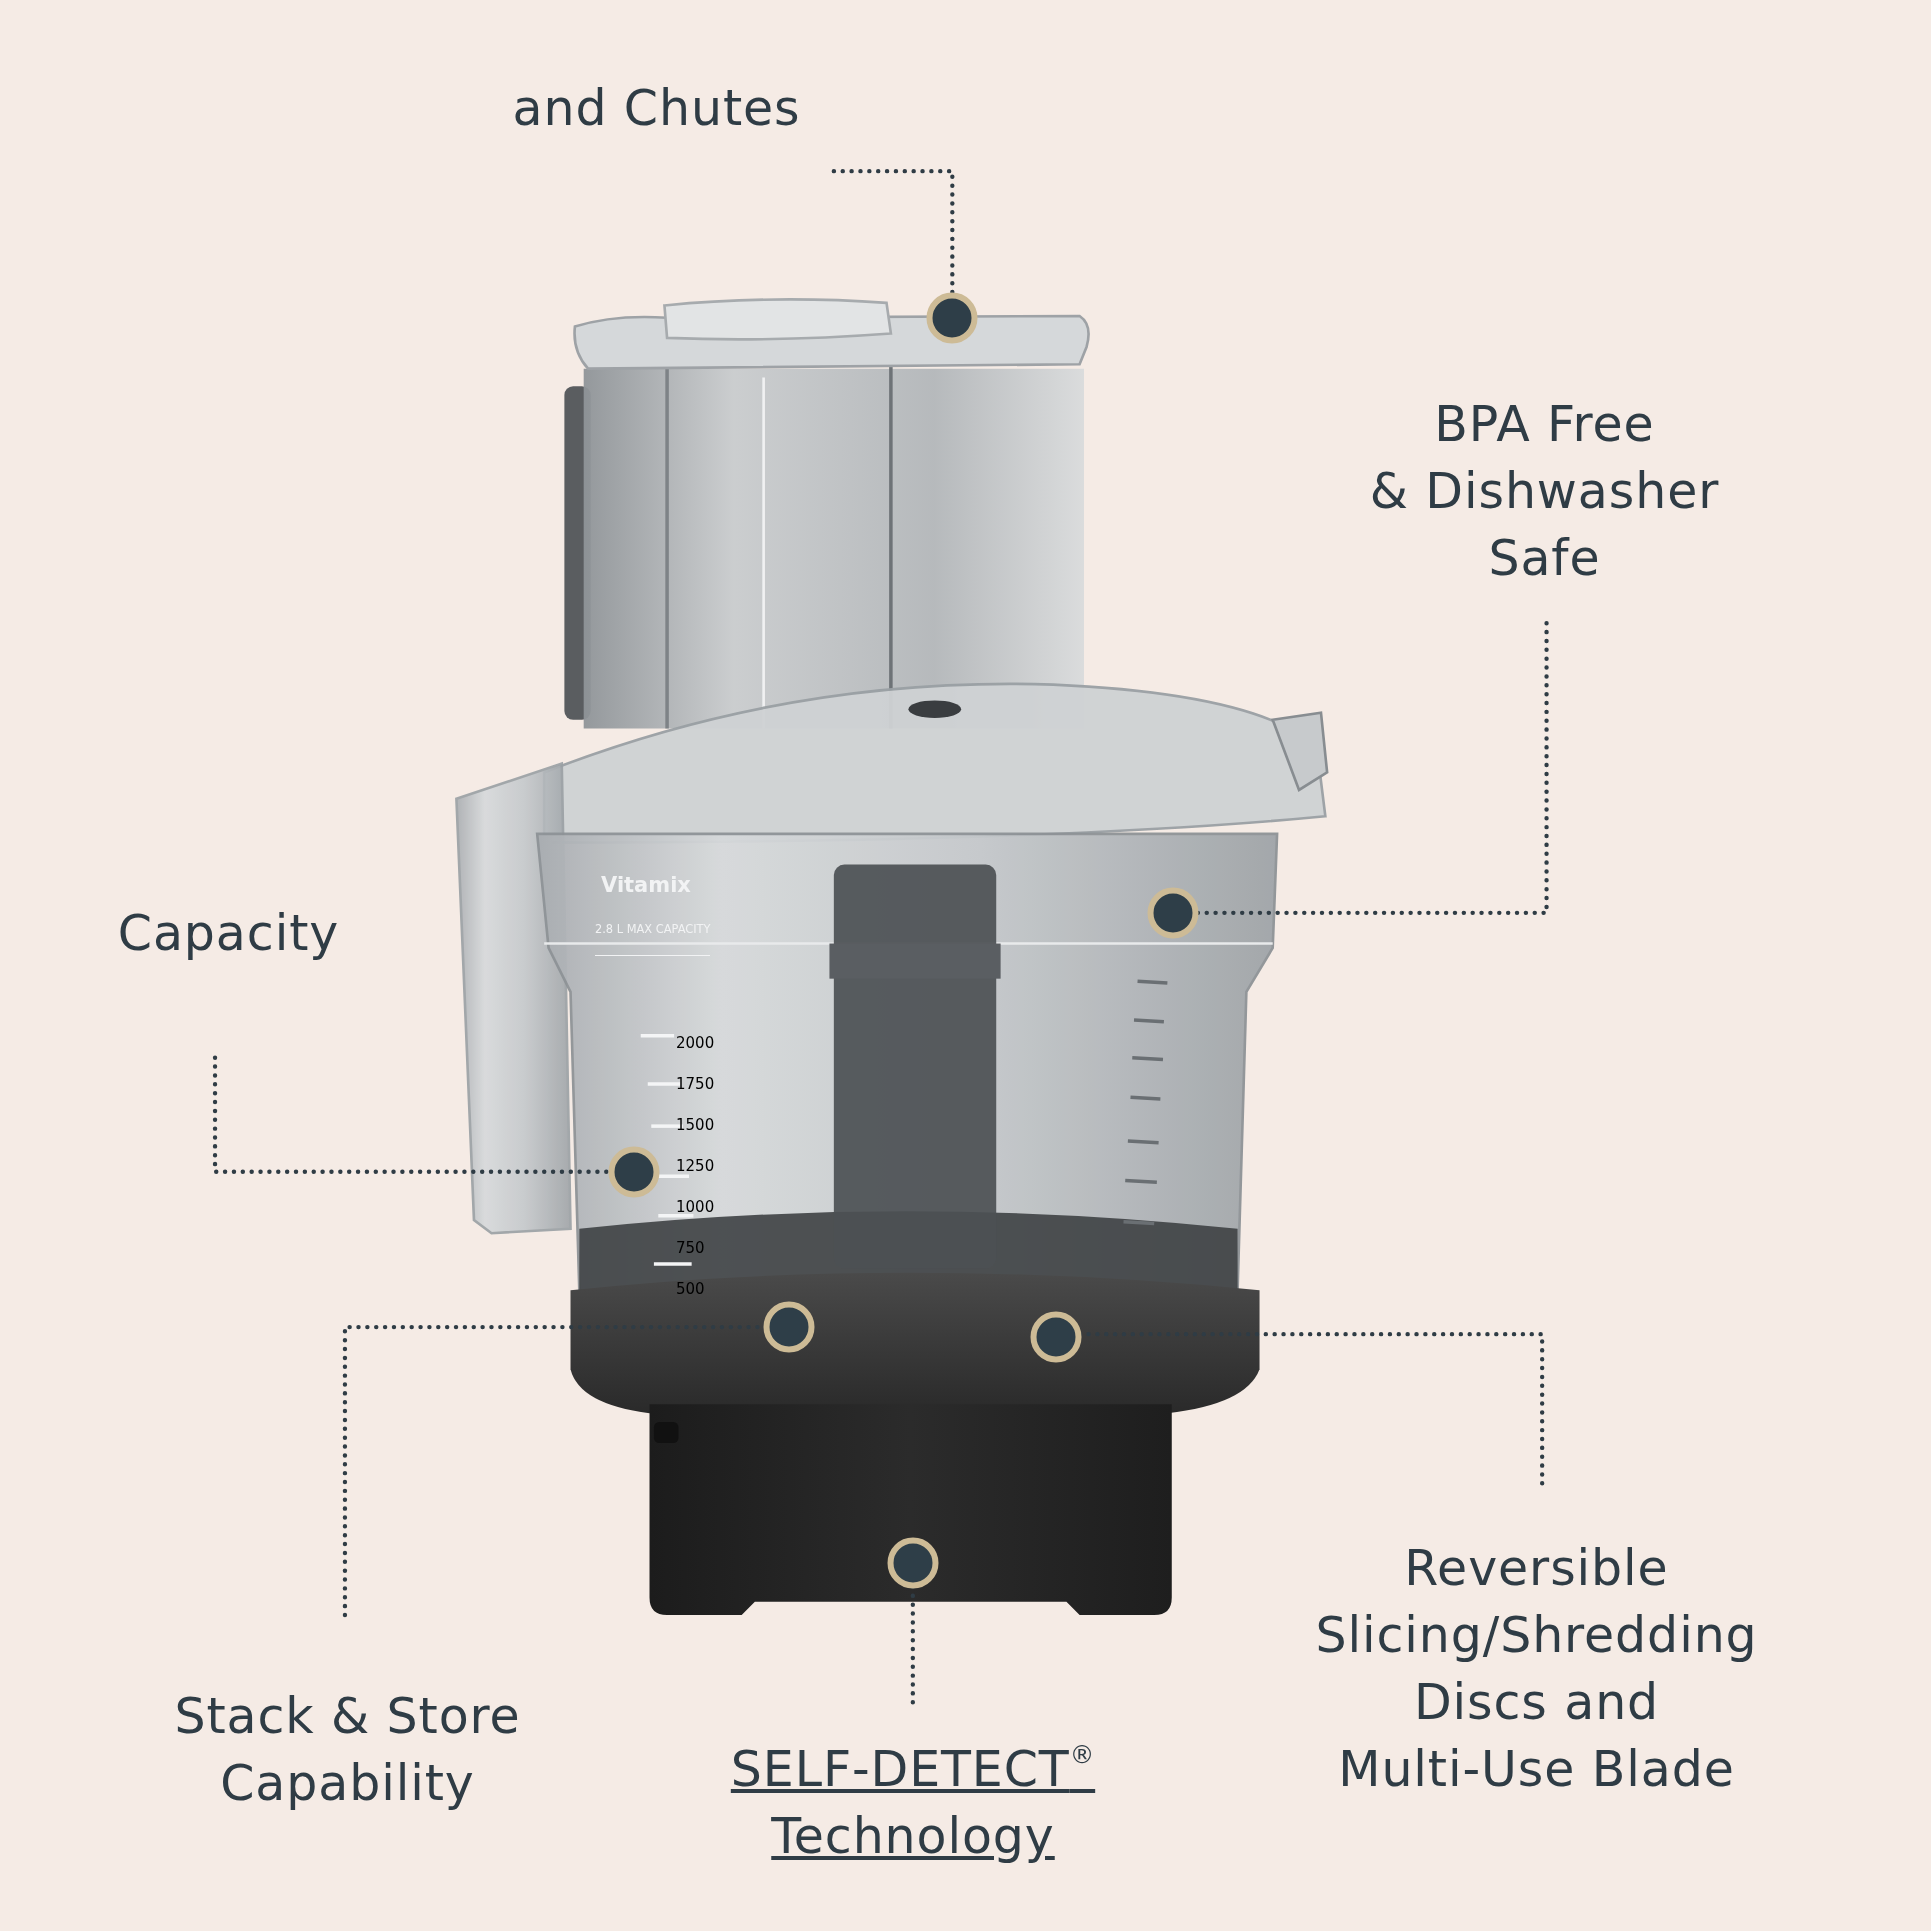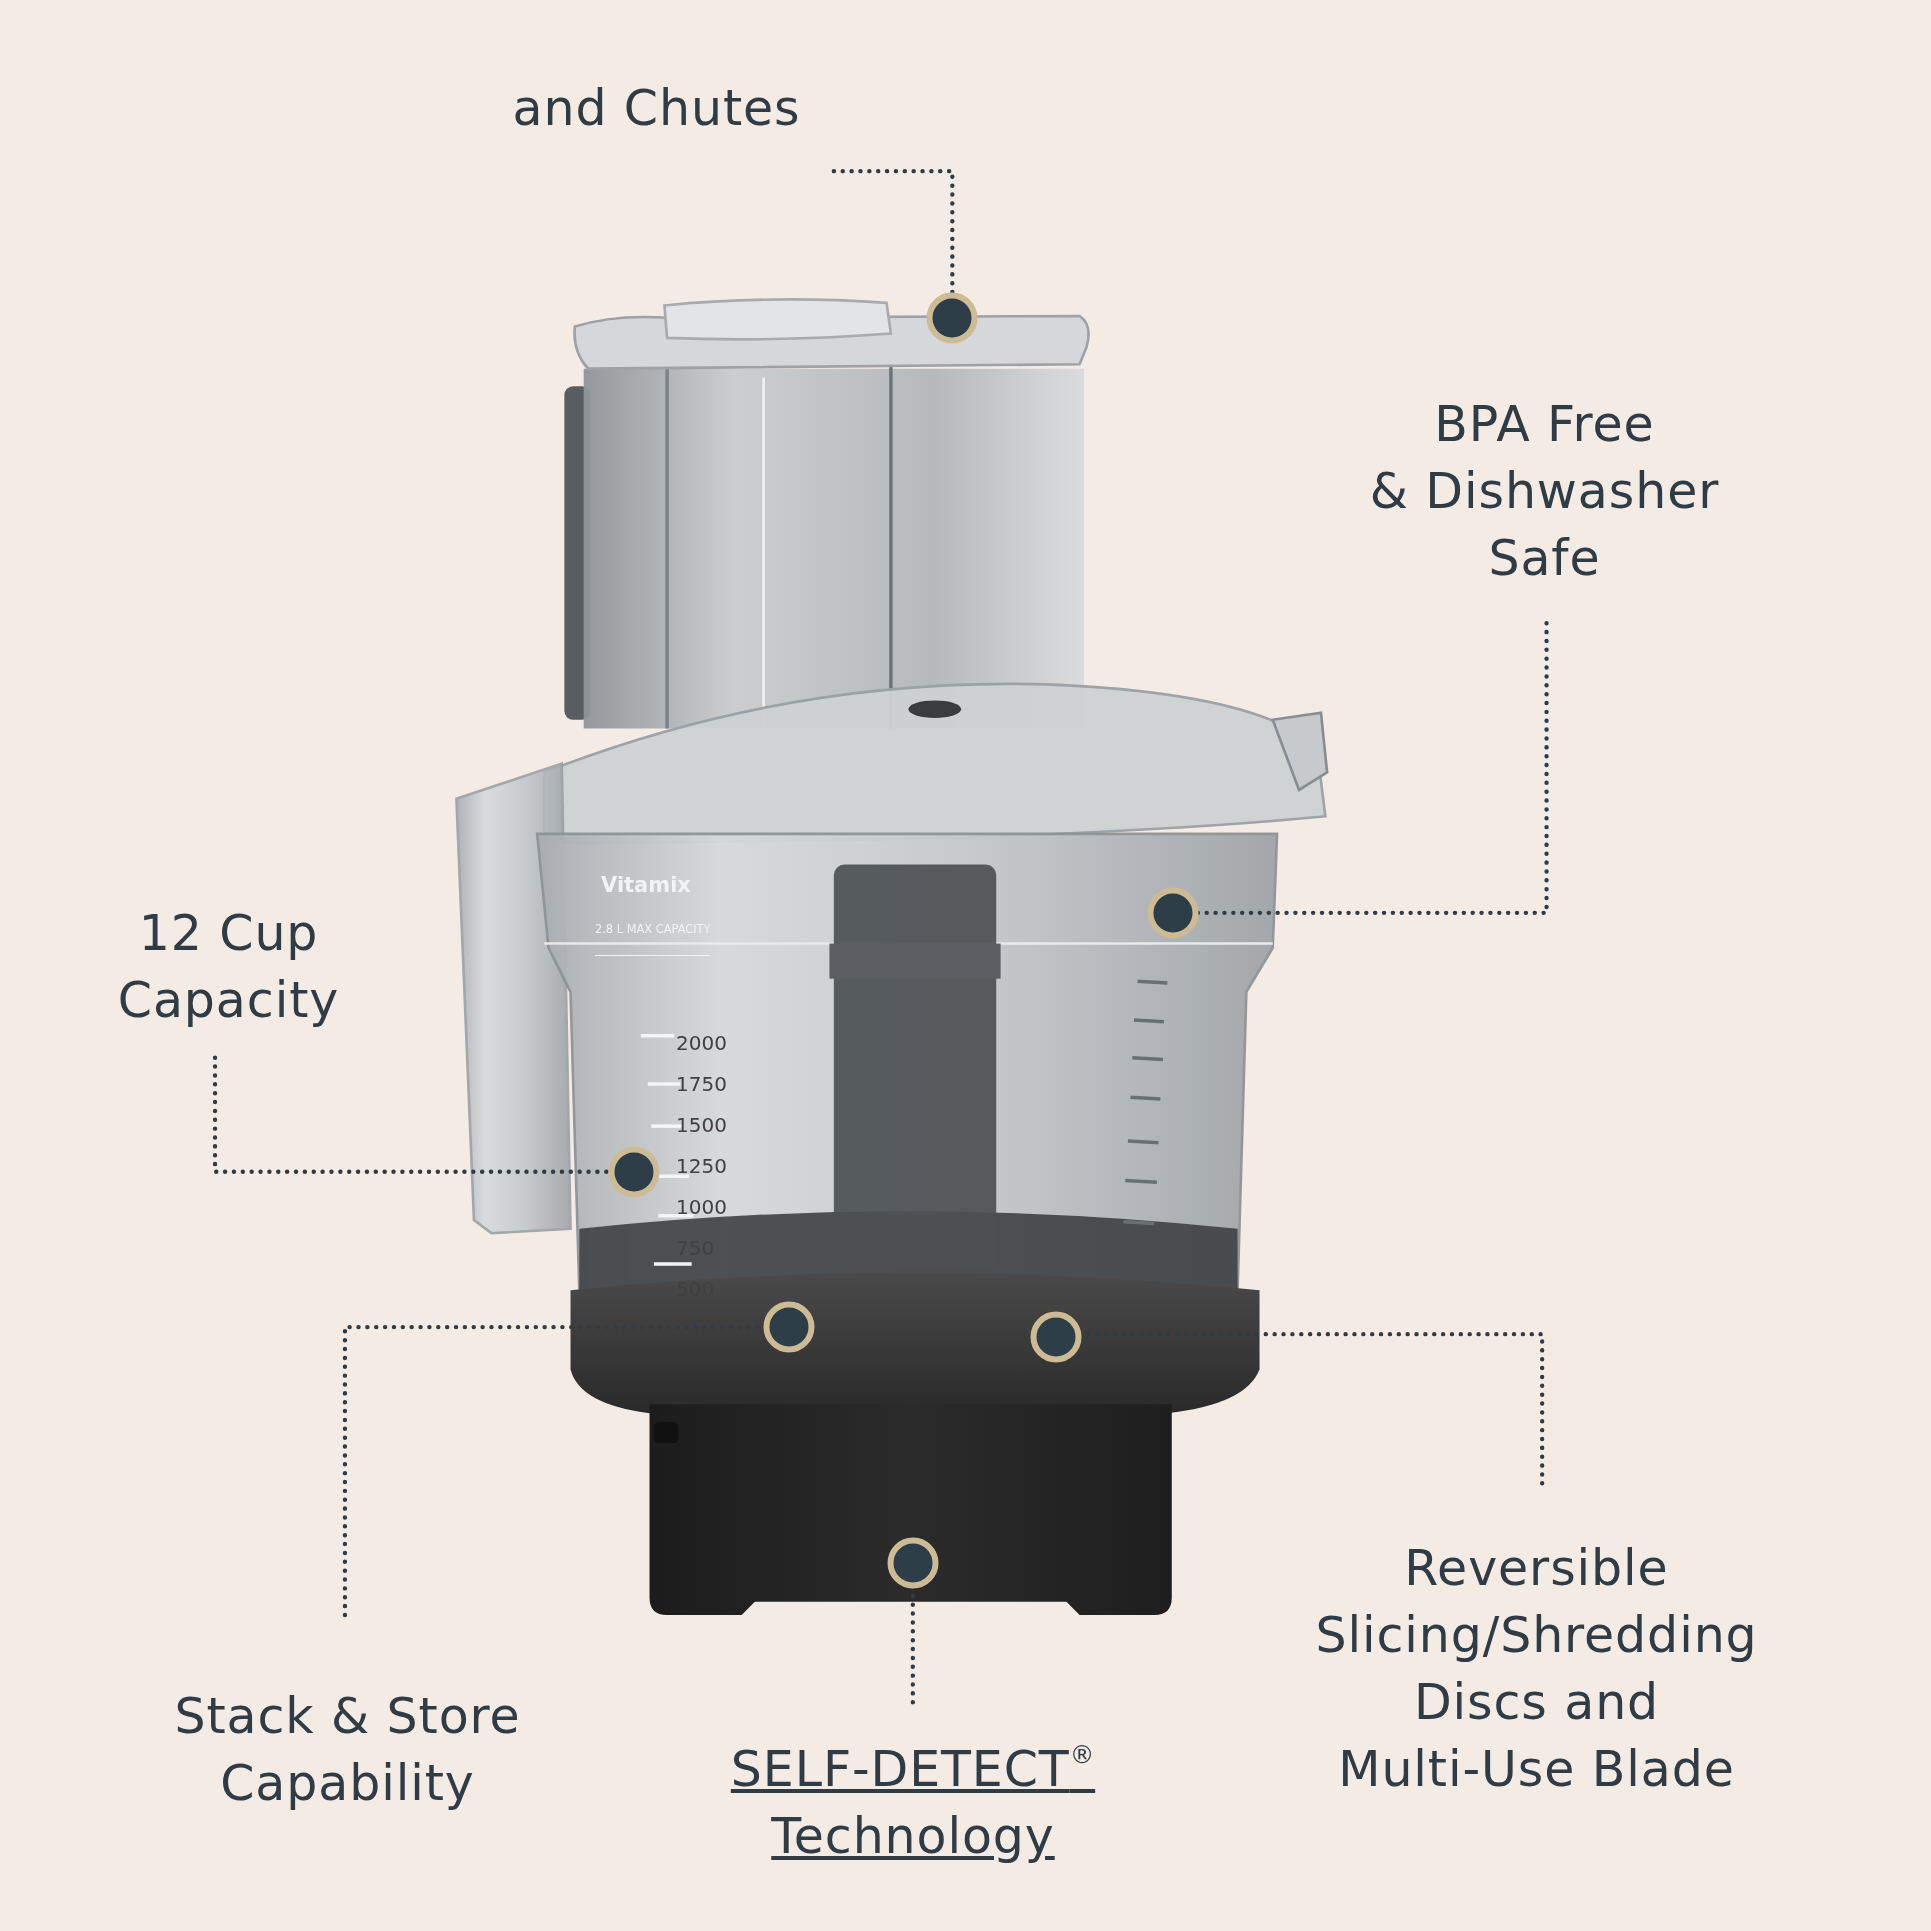--- a/index.html
+++ b/index.html
@@ -125,21 +125,20 @@
     <span class="line">and Chutes</span>
   </div>
 
   <div class="label" style="left:1325px; top:391px; width:439px;">
     <span class="line">BPA Free</span>
     <span class="line">&amp; Dishwasher</span>
     <span class="line">Safe</span>
   </div>
 
   <div class="label" style="left:88px; top:900px; width:281px;">
-    <span class="line">12 Cup</span>
     <span class="line">Capacity</span>
   </div>
 
   <div class="label" style="left:148px; top:1655px; width:399px;margin-top:28px;">
     <span class="line">Stack &amp; Store</span>
     <span class="line">Capability</span>
   </div>
 
   <div class="label" style="left:685px; top:1721px; width:456px;text-decoration:underline;">
     <span class="line"><span>SELF-DETECT</span><sup>®</sup></span>
@@ -148,21 +147,21 @@
 
   <div class="label" style="left:1273px; top:1497px; width:527px;margin-top:38px;">
     <span class="line">Reversible</span>
     <span class="line">Slicing/Shredding</span>
     <span class="line">Discs and</span>
     <span class="line">Multi-Use Blade</span>
   </div>
 
   <div style="position:absolute; left:601px; top:873px; font-size:21px; font-weight:bold; color:#f2f3f4; font-family:'DejaVu Sans',sans-serif;text-align:center;">Vitamix</div>
   <div style="position:absolute; left:595px; top:922px; font-size:11.4px; color:#f2f3f4; font-family:'DejaVu Sans',sans-serif; border-bottom:1.8px solid #f2f3f4; padding-bottom:19px;">2.8 L MAX CAPACITY</div>
-  <div style="position:absolute; left:676px; top:1023px; font-size:20px; color:#404040; line-height:41px; font-family:'DejaVu Sans',sans-serif;">
+  <div style="position:absolute; left:676px; top:1023px; font-size:15px; color:#000000; line-height:41px; font-family:'DejaVu Sans',sans-serif;">
     <div>2000</div>
     <div>1750</div>
     <div>1500</div>
     <div>1250</div>
     <div>1000</div>
     <div>750</div>
     <div>500</div>
   </div>
 </div>
 

